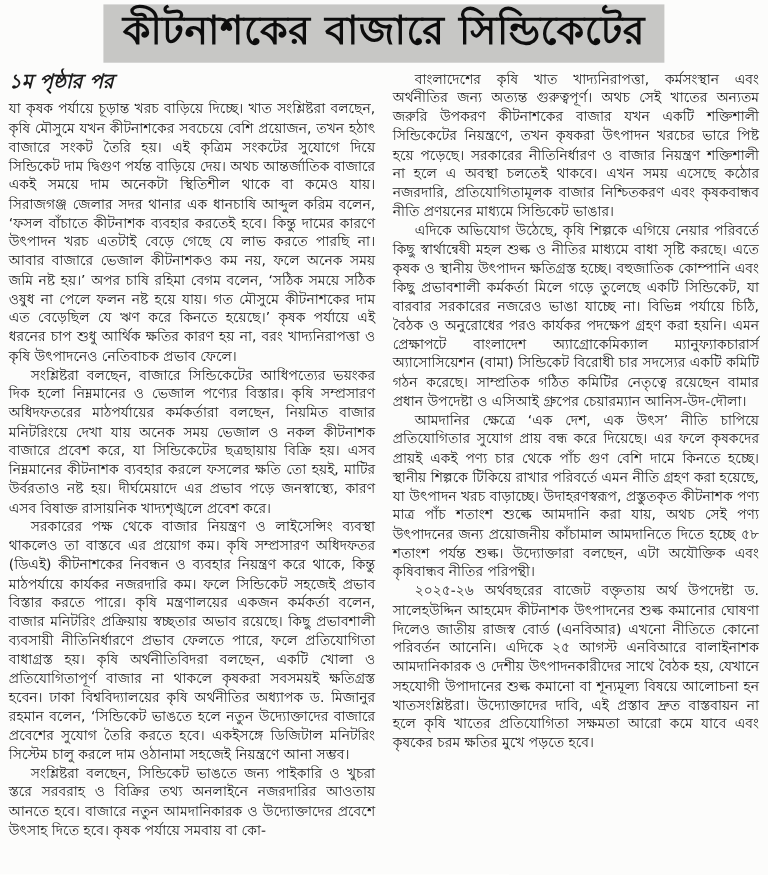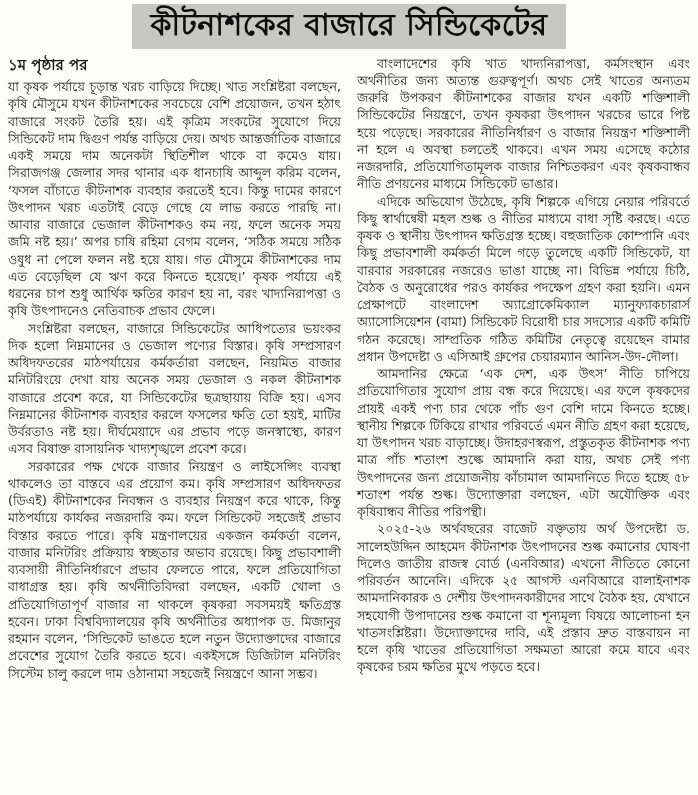--- a/index.html
+++ b/index.html
@@ -19,30 +19,31 @@
     overflow: hidden;
   }
   .title-row {
     text-align: center;
     margin: 2px 0 6px 0;
   }
   .title-highlight {
     display: inline-block;
     background: #c7c7c5;
     padding: 1px 18px 3px 18px;
-    font-size: 30px;
+    font-size: 36px;
     font-weight: 700;
     letter-spacing: 0.5px;
     line-height: 1.35;
     color: #0d0d0d;
   }
   .continuation {
     font-weight: 700;
-    font-size: 15px;
+    font-size: 18px;
     margin: 0 0 3px 0;
+    font-style: italic;
   }
   .columns {
     display: flex;
     gap: 16px;
     align-items: flex-start;
   }
   .col {
     flex: 1 1 0;
     min-width: 0;
     font-size: 12.6px;
@@ -67,20 +68,21 @@
     <span class="title-highlight">কীটনাশকের বাজারে সিন্ডিকেটের</span>
   </div>
 
   <div class="columns">
 
     <div class="col">
       <div class="continuation">১ম পৃষ্ঠার পর</div>
       <p class="no-indent">যা কৃষক পর্যায়ে চূড়ান্ত খরচ বাড়িয়ে দিচ্ছে। খাত সংশ্লিষ্টরা বলছেন, কৃষি মৌসুমে যখন কীটনাশকের সবচেয়ে বেশি প্রয়োজন, তখন হঠাৎ বাজারে সংকট তৈরি হয়। এই কৃত্রিম সংকটের সুযোগে দিয়ে সিন্ডিকেট দাম দ্বিগুণ পর্যন্ত বাড়িয়ে দেয়। অথচ আন্তর্জাতিক বাজারে একই সময়ে দাম অনেকটা স্থিতিশীল থাকে বা কমেও যায়। সিরাজগঞ্জ জেলার সদর থানার এক ধানচাষি আব্দুল করিম বলেন, ‘ফসল বাঁচাতে কীটনাশক ব্যবহার করতেই হবে। কিন্তু দামের কারণে উৎপাদন খরচ এতটাই বেড়ে গেছে যে লাভ করতে পারছি না। আবার বাজারে ভেজাল কীটনাশকও কম নয়, ফলে অনেক সময় জমি নষ্ট হয়।’ অপর চাষি রহিমা বেগম বলেন, ‘সঠিক সময়ে সঠিক ওষুধ না পেলে ফলন নষ্ট হয়ে যায়। গত মৌসুমে কীটনাশকের দাম এত বেড়েছিল যে ঋণ করে কিনতে হয়েছে।’ কৃষক পর্যায়ে এই ধরনের চাপ শুধু আর্থিক ক্ষতির কারণ হয় না, বরং খাদ্যনিরাপত্তা ও কৃষি উৎপাদনেও নেতিবাচক প্রভাব ফেলে।</p>
       <p>সংশ্লিষ্টরা বলছেন, বাজারে সিন্ডিকেটের আধিপত্যের ভয়ংকর দিক হলো নিম্নমানের ও ভেজাল পণ্যের বিস্তার। কৃষি সম্প্রসারণ অধিদফতরের মাঠপর্যায়ের কর্মকর্তারা বলছেন, নিয়মিত বাজার মনিটরিংয়ে দেখা যায় অনেক সময় ভেজাল ও নকল কীটনাশক বাজারে প্রবেশ করে, যা সিন্ডিকেটের ছত্রছায়ায় বিক্রি হয়। এসব নিম্নমানের কীটনাশক ব্যবহার করলে ফসলের ক্ষতি তো হয়ই, মাটির উর্বরতাও নষ্ট হয়। দীর্ঘমেয়াদে এর প্রভাব পড়ে জনস্বাস্থ্যে, কারণ এসব বিষাক্ত রাসায়নিক খাদ্যশৃঙ্খলে প্রবেশ করে।</p>
       <p>সরকারের পক্ষ থেকে বাজার নিয়ন্ত্রণ ও লাইসেন্সিং ব্যবস্থা থাকলেও তা বাস্তবে এর প্রয়োগ কম। কৃষি সম্প্রসারণ অধিদফতর (ডিএই) কীটনাশকের নিবন্ধন ও ব্যবহার নিয়ন্ত্রণ করে থাকে, কিন্তু মাঠপর্যায়ে কার্যকর নজরদারি কম। ফলে সিন্ডিকেট সহজেই প্রভাব বিস্তার করতে পারে। কৃষি মন্ত্রণালয়ের একজন কর্মকর্তা বলেন, বাজার মনিটরিং প্রক্রিয়ায় স্বচ্ছতার অভাব রয়েছে। কিছু প্রভাবশালী ব্যবসায়ী নীতিনির্ধারণে প্রভাব ফেলতে পারে, ফলে প্রতিযোগিতা বাধাগ্রস্ত হয়। কৃষি অর্থনীতিবিদরা বলছেন, একটি খোলা ও প্রতিযোগিতাপূর্ণ বাজার না থাকলে কৃষকরা সবসময়ই ক্ষতিগ্রস্ত হবেন। ঢাকা বিশ্ববিদ্যালয়ের কৃষি অর্থনীতির অধ্যাপক ড. মিজানুর রহমান বলেন, ‘সিন্ডিকেট ভাঙতে হলে নতুন উদ্যোক্তাদের বাজারে প্রবেশের সুযোগ তৈরি করতে হবে। একইসঙ্গে ডিজিটাল মনিটরিং সিস্টেম চালু করলে দাম ওঠানামা সহজেই নিয়ন্ত্রণে আনা সম্ভব।</p>
+      <p>সংশ্লিষ্টরা বলছেন, সিন্ডিকেট ভাঙতে জন্য পাইকারি ও খুচরা স্তরে সরবরাহ ও বিক্রির তথ্য অনলাইনে নজরদারির আওতায় আনতে হবে। বাজারে নতুন আমদানিকারক ও উদ্যোক্তাদের প্রবেশে উৎসাহ দিতে হবে। কৃষক পর্যায়ে সমবায় বা কো-</p>
     </div>
 
     <div class="col">
       <p>বাংলাদেশের কৃষি খাত খাদ্যনিরাপত্তা, কর্মসংস্থান এবং অর্থনীতির জন্য অত্যন্ত গুরুত্বপূর্ণ। অথচ সেই খাতের অন্যতম জরুরি উপকরণ কীটনাশকের বাজার যখন একটি শক্তিশালী সিন্ডিকেটের নিয়ন্ত্রণে, তখন কৃষকরা উৎপাদন খরচের ভারে পিষ্ট হয়ে পড়েছে। সরকারের নীতিনির্ধারণ ও বাজার নিয়ন্ত্রণ শক্তিশালী না হলে এ অবস্থা চলতেই থাকবে। এখন সময় এসেছে কঠোর নজরদারি, প্রতিযোগিতামূলক বাজার নিশ্চিতকরণ এবং কৃষকবান্ধব নীতি প্রণয়নের মাধ্যমে সিন্ডিকেট ভাঙার।</p>
       <p>এদিকে অভিযোগ উঠেছে, কৃষি শিল্পকে এগিয়ে নেয়ার পরিবর্তে কিছু স্বার্থান্বেষী মহল শুল্ক ও নীতির মাধ্যমে বাধা সৃষ্টি করছে। এতে কৃষক ও স্থানীয় উৎপাদন ক্ষতিগ্রস্ত হচ্ছে। বহুজাতিক কোম্পানি এবং কিছু প্রভাবশালী কর্মকর্তা মিলে গড়ে তুলেছে একটি সিন্ডিকেট, যা বারবার সরকারের নজরেও ভাঙা যাচ্ছে না। বিভিন্ন পর্যায়ে চিঠি, বৈঠক ও অনুরোধের পরও কার্যকর পদক্ষেপ গ্রহণ করা হয়নি। এমন প্রেক্ষাপটে বাংলাদেশ অ্যাগ্রোকেমিক্যাল ম্যানুফ্যাকচারার্স অ্যাসোসিয়েশন (বামা) সিন্ডিকেট বিরোধী চার সদস্যের একটি কমিটি গঠন করেছে। সাম্প্রতিক গঠিত কমিটির নেতৃত্বে রয়েছেন বামার প্রধান উপদেষ্টা ও এসিআই গ্রুপের চেয়ারম্যান আনিস-উদ-দৌলা।</p>
       <p>আমদানির ক্ষেত্রে ‘এক দেশ, এক উৎস’ নীতি চাপিয়ে প্রতিযোগিতার সুযোগ প্রায় বন্ধ করে দিয়েছে। এর ফলে কৃষকদের প্রায়ই একই পণ্য চার থেকে পাঁচ গুণ বেশি দামে কিনতে হচ্ছে। স্থানীয় শিল্পকে টিকিয়ে রাখার পরিবর্তে এমন নীতি গ্রহণ করা হয়েছে, যা উৎপাদন খরচ বাড়াচ্ছে। উদাহরণস্বরূপ, প্রস্তুতকৃত কীটনাশক পণ্য মাত্র পাঁচ শতাংশ শুল্কে আমদানি করা যায়, অথচ সেই পণ্য উৎপাদনের জন্য প্রয়োজনীয় কাঁচামাল আমদানিতে দিতে হচ্ছে ৫৮ শতাংশ পর্যন্ত শুল্ক। উদ্যোক্তারা বলছেন, এটা অযৌক্তিক এবং কৃষিবান্ধব নীতির পরিপন্থী।</p>
       <p>২০২৫-২৬ অর্থবছরের বাজেট বক্তৃতায় অর্থ উপদেষ্টা ড. সালেহউদ্দিন আহমেদ কীটনাশক উৎপাদনের শুল্ক কমানোর ঘোষণা দিলেও জাতীয় রাজস্ব বোর্ড (এনবিআর) এখনো নীতিতে কোনো পরিবর্তন আনেনি। এদিকে ২৫ আগস্ট এনবিআরে বালাইনাশক আমদানিকারক ও দেশীয় উৎপাদনকারীদের সাথে বৈঠক হয়, যেখানে সহযোগী উপাদানের শুল্ক কমানো বা শূন্যমূল্য বিষয়ে আলোচনা হন খাতসংশ্লিষ্টরা। উদ্যোক্তাদের দাবি, এই প্রস্তাব দ্রুত বাস্তবায়ন না হলে কৃষি খাতের প্রতিযোগিতা সক্ষমতা আরো কমে যাবে এবং কৃষকের চরম ক্ষতির মুখে পড়তে হবে।</p>
     </div>
 
   </div>

